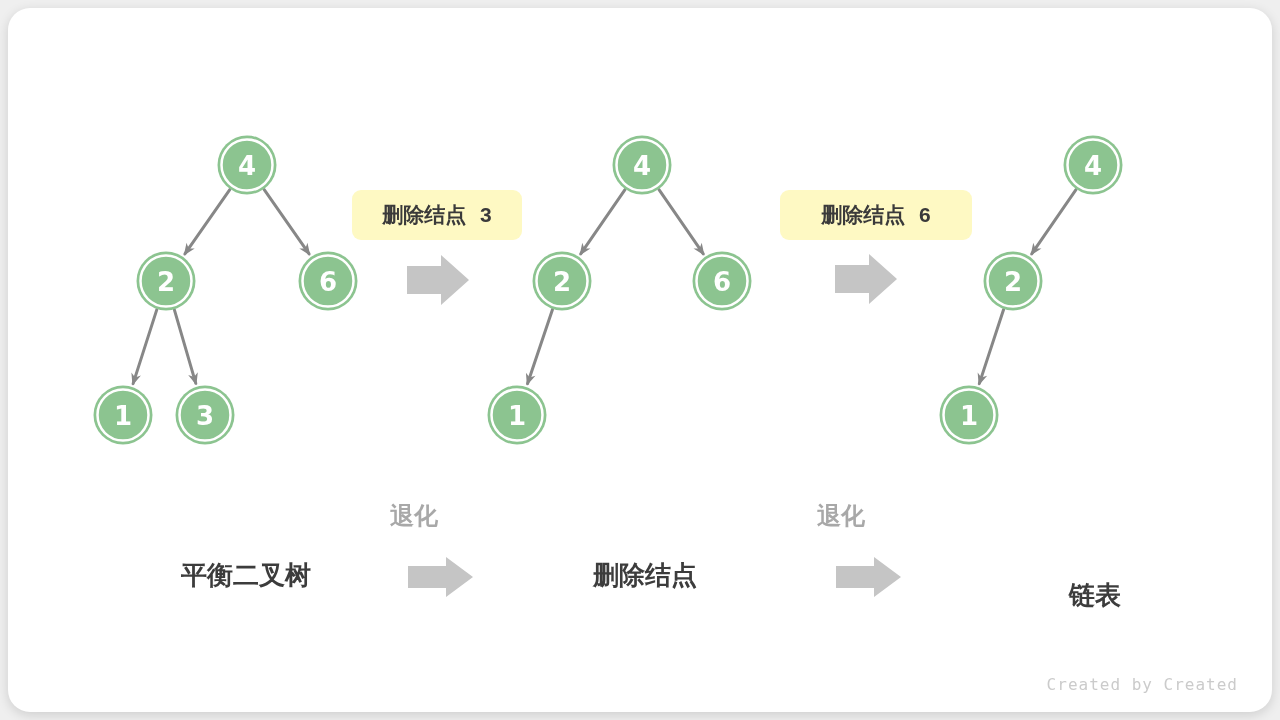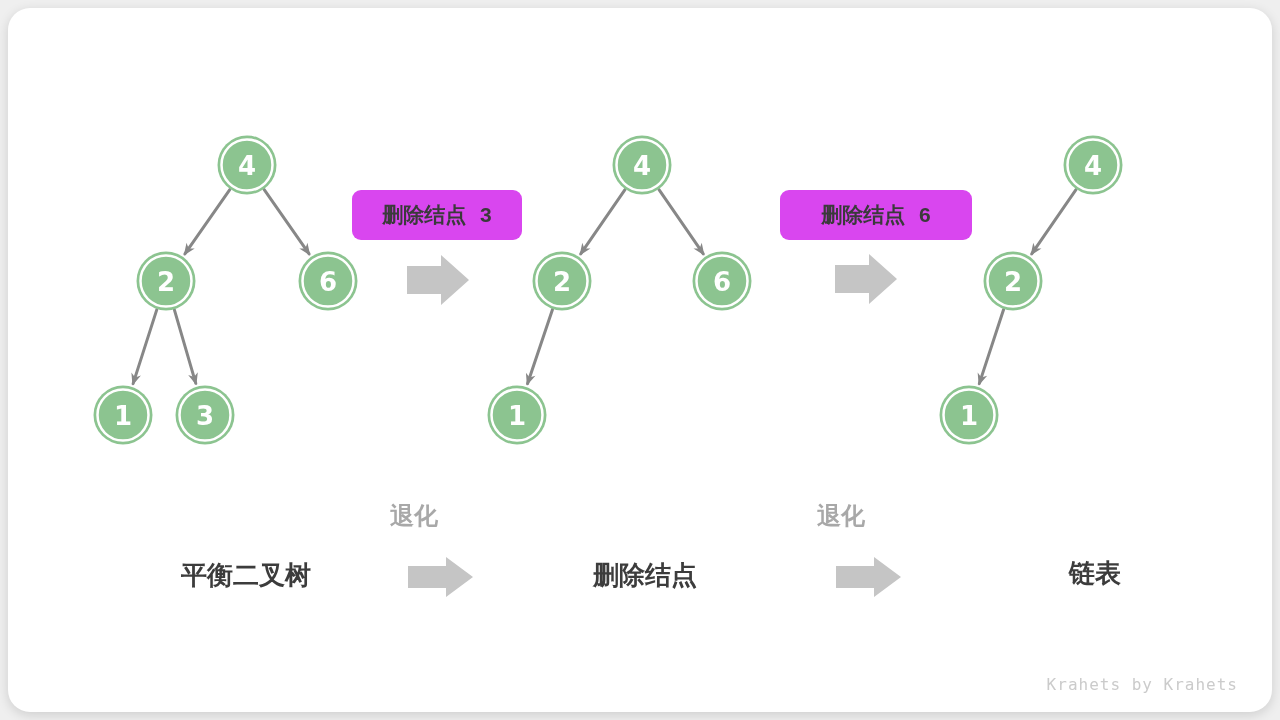--- a/index.html
+++ b/index.html
@@ -15,21 +15,21 @@
   }
   .tree{position:absolute;width:330px;height:340px;}
   .tree line{stroke:#878787;stroke-width:3;stroke-linecap:round;}
   .node-circle{fill:#8CC490;}
   .node-ring{fill:none;stroke:#ffffff;stroke-width:2.5;}
   .node-text{
     fill:#ffffff;font-family:"DejaVu Sans","Liberation Sans",sans-serif;
     font-weight:bold;font-size:26px;text-anchor:middle;dominant-baseline:central;
   }
   .step-box{
-    position:absolute;height:50px;background:#d946ef;border-radius:9px;
+    position:absolute;height:50px;background:#fef9c3;border-radius:9px;
     display:flex;align-items:center;justify-content:center;
     font-weight:bold;font-size:21px;color:#3A3A3A;word-spacing:8px;
   }
   .block-arrow{position:absolute;display:block;}
   .block-arrow polygon{fill:#C5C5C5;}
   .degrade-label{
     position:absolute;width:100px;text-align:left;
     font-weight:bold;font-size:24px;color:#A8A8A8;
   }
   .caption{
@@ -151,15 +151,15 @@
 
 <svg class="block-arrow" style="left:408px;top:557px" width="65" height="40" viewBox="0 0 65 40">
   <polygon points="0,9 38,9 38,0 65,20 38,40 38,31 0,31"></polygon>
 </svg>
 <svg class="block-arrow" style="left:836px;top:557px" width="65" height="40" viewBox="0 0 65 40">
   <polygon points="0,9 38,9 38,0 65,20 38,40 38,31 0,31"></polygon>
 </svg>
 
 <div class="caption" style="left:146px;top:558px">平衡二叉树</div>
 <div class="caption" style="left:545px;top:558px">删除结点</div>
-<div class="caption" style="left:995px;top:556px">链表</div>
+<div class="caption" style="left:995px;top:578px">链表</div>
 
-<div class="watermark">Krahets by Krahets</div>
+<div class="watermark">Created by Created</div>
 
 </body></html>

